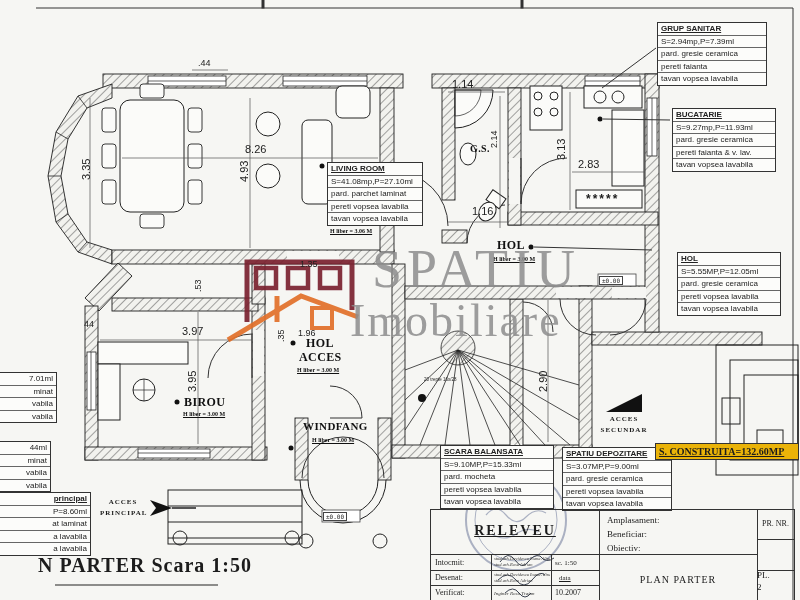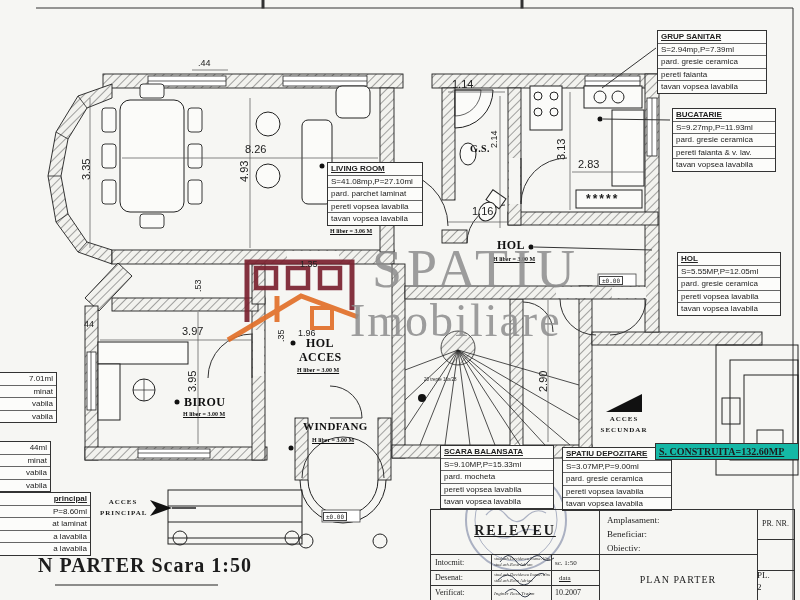--- a/index.html
+++ b/index.html
@@ -26,21 +26,21 @@
   .dim.v{transform:rotate(-90deg);transform-origin:0 0}
   .dim.s{font-size:9px}
   .lvl{position:absolute;background:#fff;border:1px solid #444;font:6px "DejaVu Sans Mono",monospace;
        padding:0 2px;z-index:6;white-space:nowrap}
 
   
   .wm{position:absolute;font-family:"Liberation Serif",serif;color:#8d8d8d;opacity:.85;z-index:7;
       letter-spacing:5px;white-space:nowrap}
 
   
-  .totals{position:absolute;left:655px;top:443px;width:142px;background:#14b8a6;border:1px solid #333;
+  .totals{position:absolute;left:655px;top:443px;width:142px;background:#eab308;border:1px solid #333;
           font:bold 10px "Liberation Serif",serif;z-index:6}
   .totals div{padding:2px 3px;text-decoration:underline;white-space:nowrap}
 
   
   .tb{position:absolute;left:430px;top:509px;width:363px;height:90px;border:1px solid #333;
       font-family:"Liberation Serif",serif;background:transparent;z-index:6}
   .tb .cell{position:absolute;overflow:hidden;white-space:nowrap}
   .tb .vline{position:absolute;width:1px;background:#333;top:0;bottom:0}
   .tb .hline{position:absolute;height:1px;background:#333}
   .releveu{font:bold 14px "Liberation Serif",serif;text-decoration:underline;letter-spacing:2px}
@@ -308,21 +308,21 @@
     <g fill="none" stroke="#3d4452" stroke-width="1">
       <path d="M500,562 q8,-12 15,-2 t13,2 t12,-6 q6,8 14,2"></path>
       <path d="M498,580 q10,-10 18,0 t16,0 t13,-5"></path>
       <path d="M505,593 q8,-8 14,0 t12,0"></path>
     </g>
   </svg>
 
   <div class="wm" style="left:372px;top:238px;font-size:54px">SPATIU</div>
   <div class="wm" style="left:350px;top:294px;font-size:46px;letter-spacing:2px">Imobiliare</div>
 
-  <div class="spec" style="left:657px;top:30px;width:108px">
+  <div class="spec" style="left:657px;top:22px;width:108px">
     <div class="r t">GRUP SANITAR</div>
     <div class="r">S=2.94mp,P=7.39ml</div>
     <div class="r">pard. gresie ceramica</div>
     <div class="r">pereti faianta</div>
     <div class="r">tavan vopsea lavabila</div>
   </div>
 
   <div class="spec" style="left:672px;top:108px;width:102px">
     <div class="r t">BUCATARIE</div>
     <div class="r">S=9.27mp,P=11.93ml</div>

